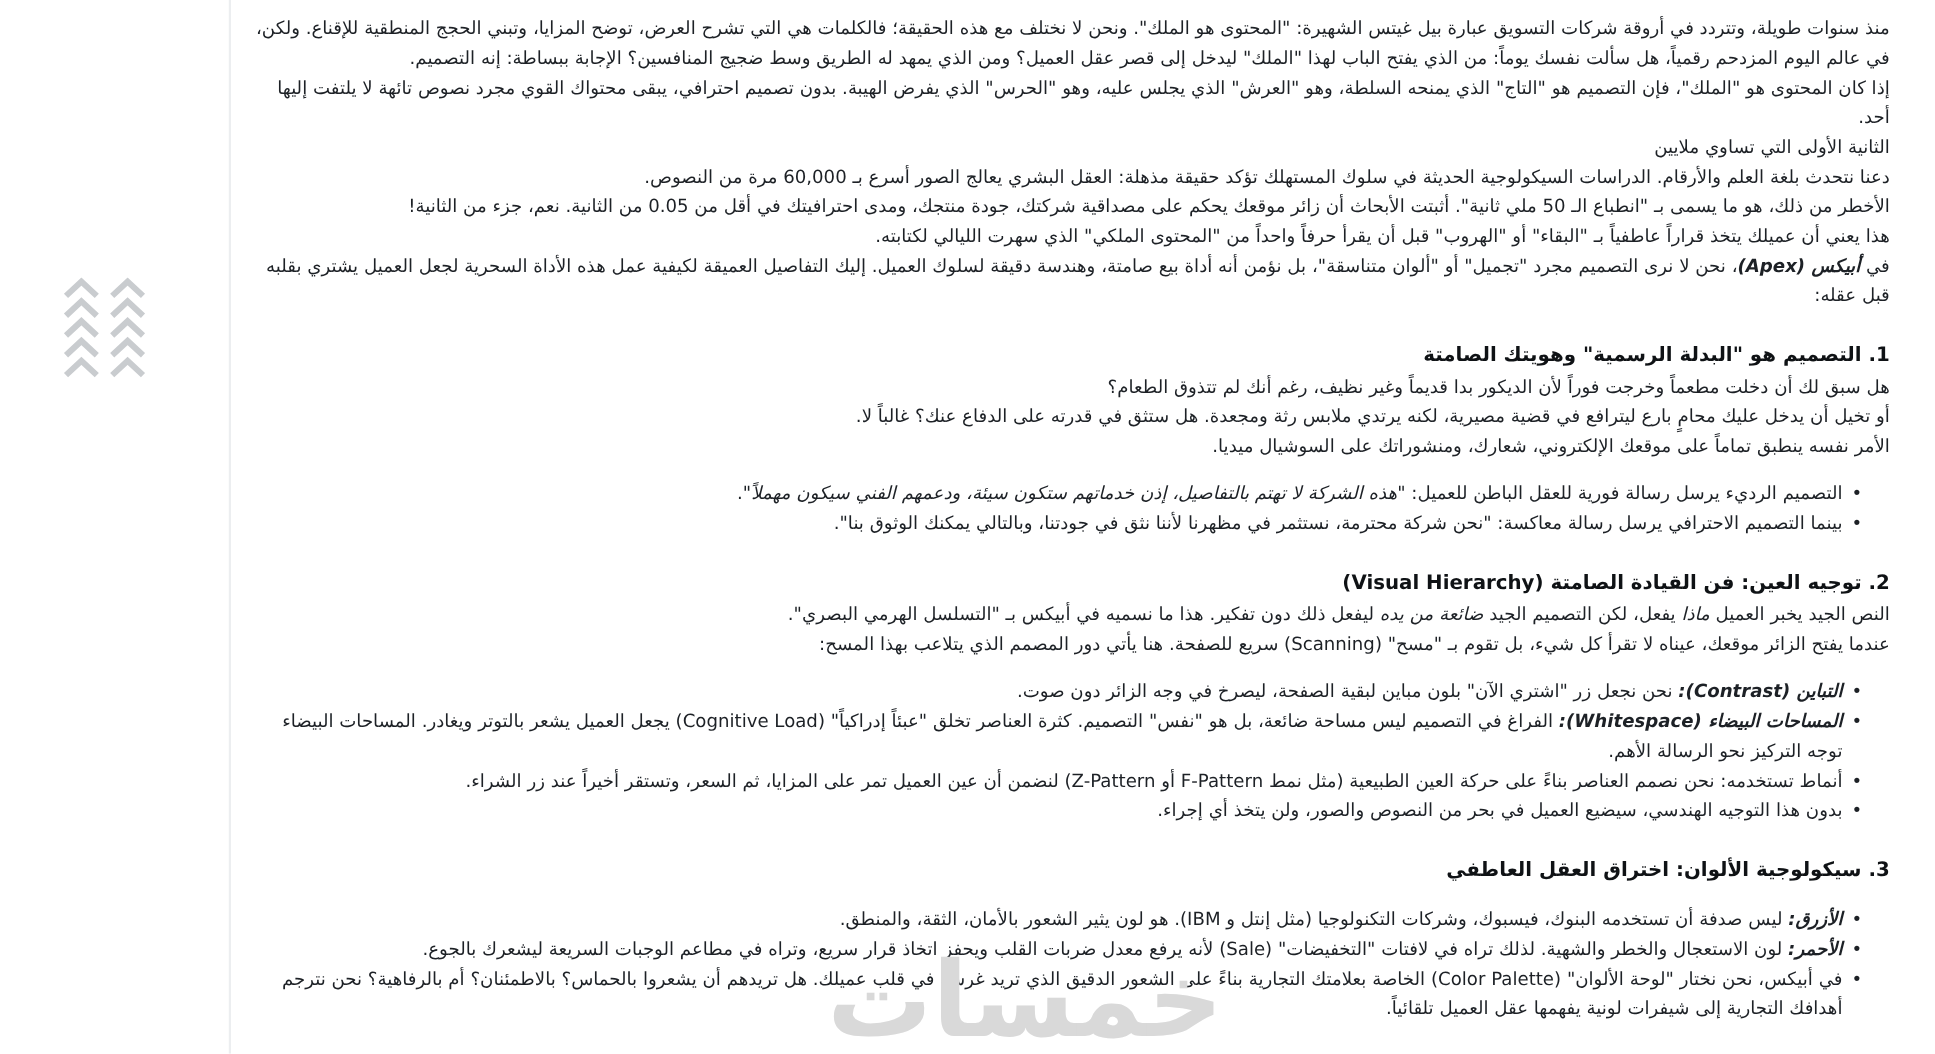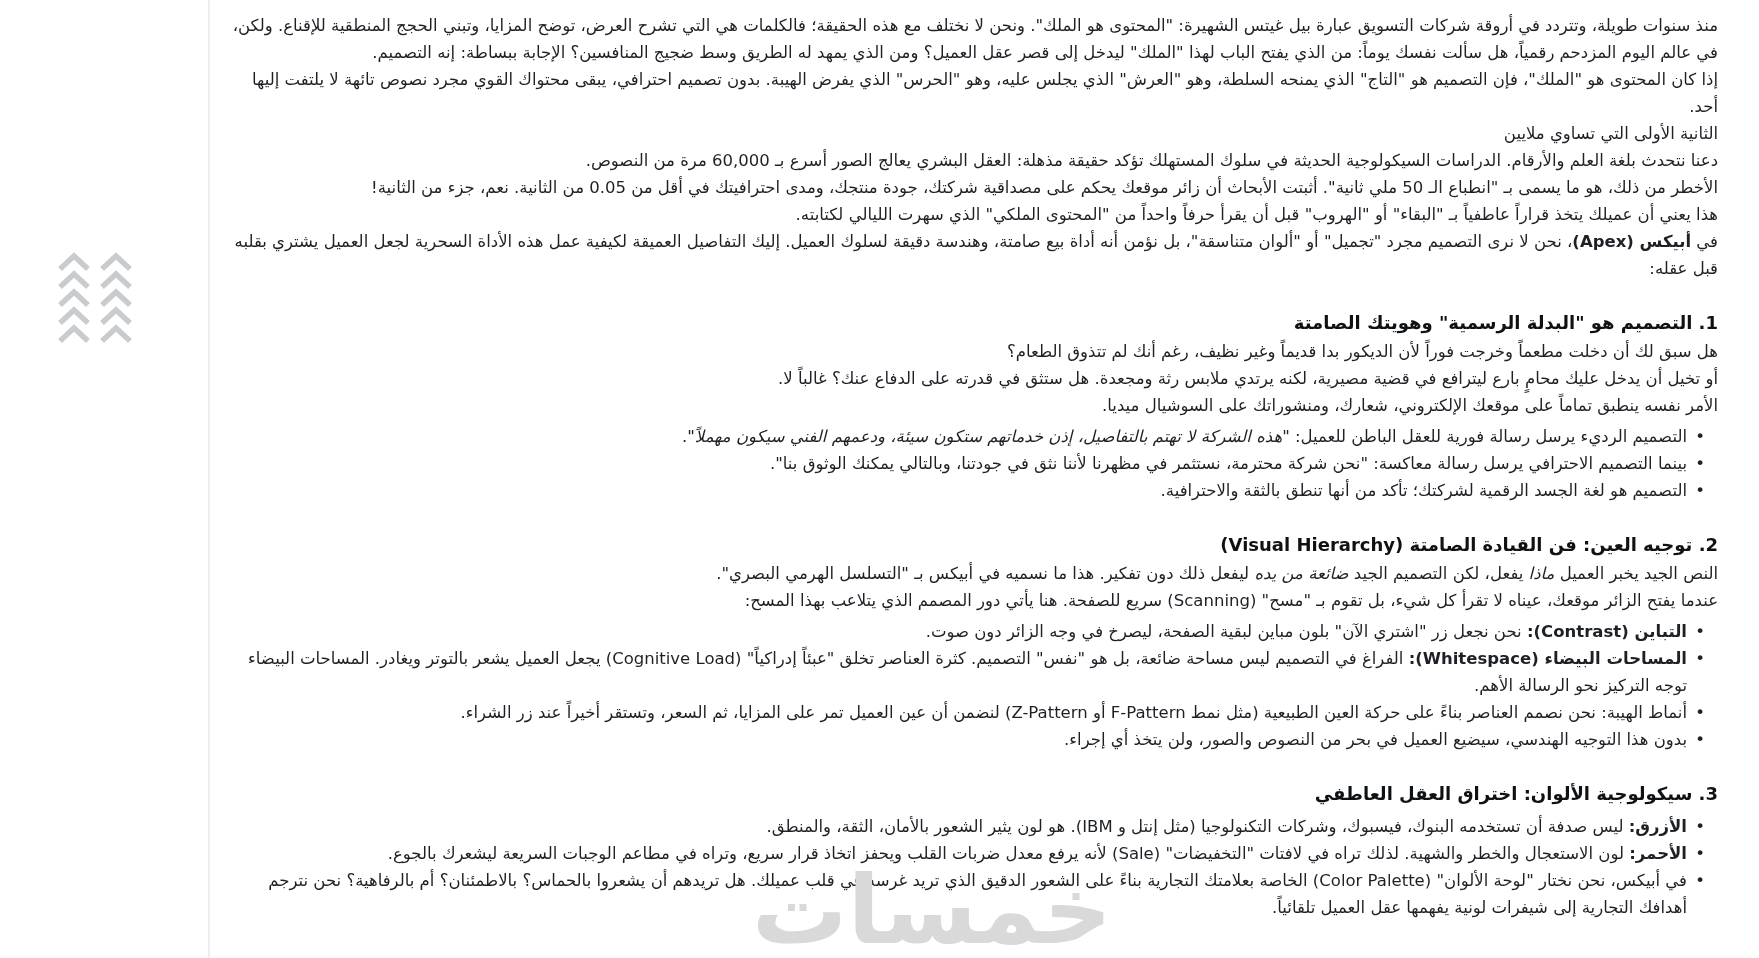--- a/index.html
+++ b/index.html
@@ -43,35 +43,35 @@
     text-align: right;
   }
   .content h3 {
     margin: 26px 0 0 0;
     font-size: 18px;
     line-height: 30px;
     font-weight: bold;
     color: #0f1215;
   }
   .content ul {
-    margin: 4px;
+    margin: 16px;
     padding: 0 27px 0 0;
     list-style: none;
   }
   .content li {
     position: relative;
   }
   .content li::before {
     content: "\2022";
     position: absolute;
     right: -18px;
     top: 0;
     color: #1d2126;
   }
-  .b { font-weight: bold; }
+  .b { font-weight: bold; font-style: italic; }
   .i { font-style: italic; }
   .watermark {
     position: absolute;
     top: 858px;
     left: 752px;
     font-size: 95px;
     font-weight: bold;
     color: #d9d9d9;
     line-height: 1.1;
     letter-spacing: 2px;
@@ -108,29 +108,28 @@
     <p><span>الأخطر من ذلك، هو ما يسمى بـ "انطباع الـ 50 ملي ثانية". أثبتت الأبحاث أن زائر موقعك يحكم على مصداقية شركتك، جودة منتجك، ومدى احترافيتك في أقل من 0.05 من الثانية. نعم، جزء من الثانية!</span></p>
     <p><span>هذا يعني أن عميلك يتخذ قراراً عاطفياً بـ "البقاء" أو "الهروب" قبل أن يقرأ حرفاً واحداً من "المحتوى الملكي" الذي سهرت الليالي لكتابته.</span></p>
     <p><span>في </span><span class="b">أبيكس (Apex)</span><span>، نحن لا نرى التصميم مجرد "تجميل" أو "ألوان متناسقة"، بل نؤمن أنه أداة بيع صامتة، وهندسة دقيقة لسلوك العميل. إليك التفاصيل العميقة لكيفية عمل هذه الأداة السحرية لجعل العميل يشتري بقلبه قبل عقله:</span></p>
     <h3><span>1. التصميم هو "البدلة الرسمية" وهويتك الصامتة</span></h3>
     <p><span>هل سبق لك أن دخلت مطعماً وخرجت فوراً لأن الديكور بدا قديماً وغير نظيف، رغم أنك لم تتذوق الطعام؟</span></p>
     <p><span>أو تخيل أن يدخل عليك محامٍ بارع ليترافع في قضية مصيرية، لكنه يرتدي ملابس رثة ومجعدة. هل ستثق في قدرته على الدفاع عنك؟ غالباً لا.</span></p>
     <p><span>الأمر نفسه ينطبق تماماً على موقعك الإلكتروني، شعارك، ومنشوراتك على السوشيال ميديا.</span></p>
     <ul>
       <li><span>التصميم الرديء يرسل رسالة فورية للعقل الباطن للعميل: </span><span class="i">"هذه الشركة لا تهتم بالتفاصيل، إذن خدماتهم ستكون سيئة، ودعمهم الفني سيكون مهملاً"</span><span>.</span></li>
       <li><span>بينما التصميم الاحترافي يرسل رسالة معاكسة: "نحن شركة محترمة، نستثمر في مظهرنا لأننا نثق في جودتنا، وبالتالي يمكنك الوثوق بنا".</span></li>
-      <li><span>التصميم هو لغة الجسد الرقمية لشركتك؛ تأكد من أنها تنطق بالثقة والاحترافية.</span></li>
     </ul>
     <h3><span>2. توجيه العين: فن القيادة الصامتة (Visual Hierarchy)</span></h3>
     <p><span>النص الجيد يخبر العميل </span><span class="i">ماذا</span><span> يفعل، لكن التصميم الجيد </span><span class="i">ضائعة من يده</span><span> ليفعل ذلك دون تفكير. هذا ما نسميه في أبيكس بـ "التسلسل الهرمي البصري".</span></p>
     <p><span>عندما يفتح الزائر موقعك، عيناه لا تقرأ كل شيء، بل تقوم بـ "مسح" (Scanning) سريع للصفحة. هنا يأتي دور المصمم الذي يتلاعب بهذا المسح:</span></p>
     <ul>
       <li><span class="b">التباين (Contrast):</span><span> نحن نجعل زر "اشتري الآن" بلون مباين لبقية الصفحة، ليصرخ في وجه الزائر دون صوت.</span></li>
       <li><span class="b">المساحات البيضاء (Whitespace):</span><span> الفراغ في التصميم ليس مساحة ضائعة، بل هو "نفس" التصميم. كثرة العناصر تخلق "عبئاً إدراكياً" (Cognitive Load) يجعل العميل يشعر بالتوتر ويغادر. المساحات البيضاء توجه التركيز نحو الرسالة الأهم.</span></li>
-      <li><span>أنماط الهيبة: نحن نصمم العناصر بناءً على حركة العين الطبيعية (مثل نمط F-Pattern أو Z-Pattern) لنضمن أن عين العميل تمر على المزايا، ثم السعر، وتستقر أخيراً عند زر الشراء.</span></li>
+      <li><span>أنماط تستخدمه: نحن نصمم العناصر بناءً على حركة العين الطبيعية (مثل نمط F-Pattern أو Z-Pattern) لنضمن أن عين العميل تمر على المزايا، ثم السعر، وتستقر أخيراً عند زر الشراء.</span></li>
       <li><span>بدون هذا التوجيه الهندسي، سيضيع العميل في بحر من النصوص والصور، ولن يتخذ أي إجراء.</span></li>
     </ul>
     <h3><span>3. سيكولوجية الألوان: اختراق العقل العاطفي</span></h3>
     <ul>
       <li><span class="b">الأزرق:</span><span> ليس صدفة أن تستخدمه البنوك، فيسبوك، وشركات التكنولوجيا (مثل إنتل و IBM). هو لون يثير الشعور بالأمان، الثقة، والمنطق.</span></li>
       <li><span class="b">الأحمر:</span><span> لون الاستعجال والخطر والشهية. لذلك تراه في لافتات "التخفيضات" (Sale) لأنه يرفع معدل ضربات القلب ويحفز اتخاذ قرار سريع، وتراه في مطاعم الوجبات السريعة ليشعرك بالجوع.</span></li>
       <li><span>في أبيكس، نحن نختار "لوحة الألوان" (Color Palette) الخاصة بعلامتك التجارية بناءً على الشعور الدقيق الذي تريد غرسه في قلب عميلك. هل تريدهم أن يشعروا بالحماس؟ بالاطمئنان؟ أم بالرفاهية؟ نحن نترجم أهدافك التجارية إلى شيفرات لونية يفهمها عقل العميل تلقائياً.</span></li>
     </ul>
   </div>
 

